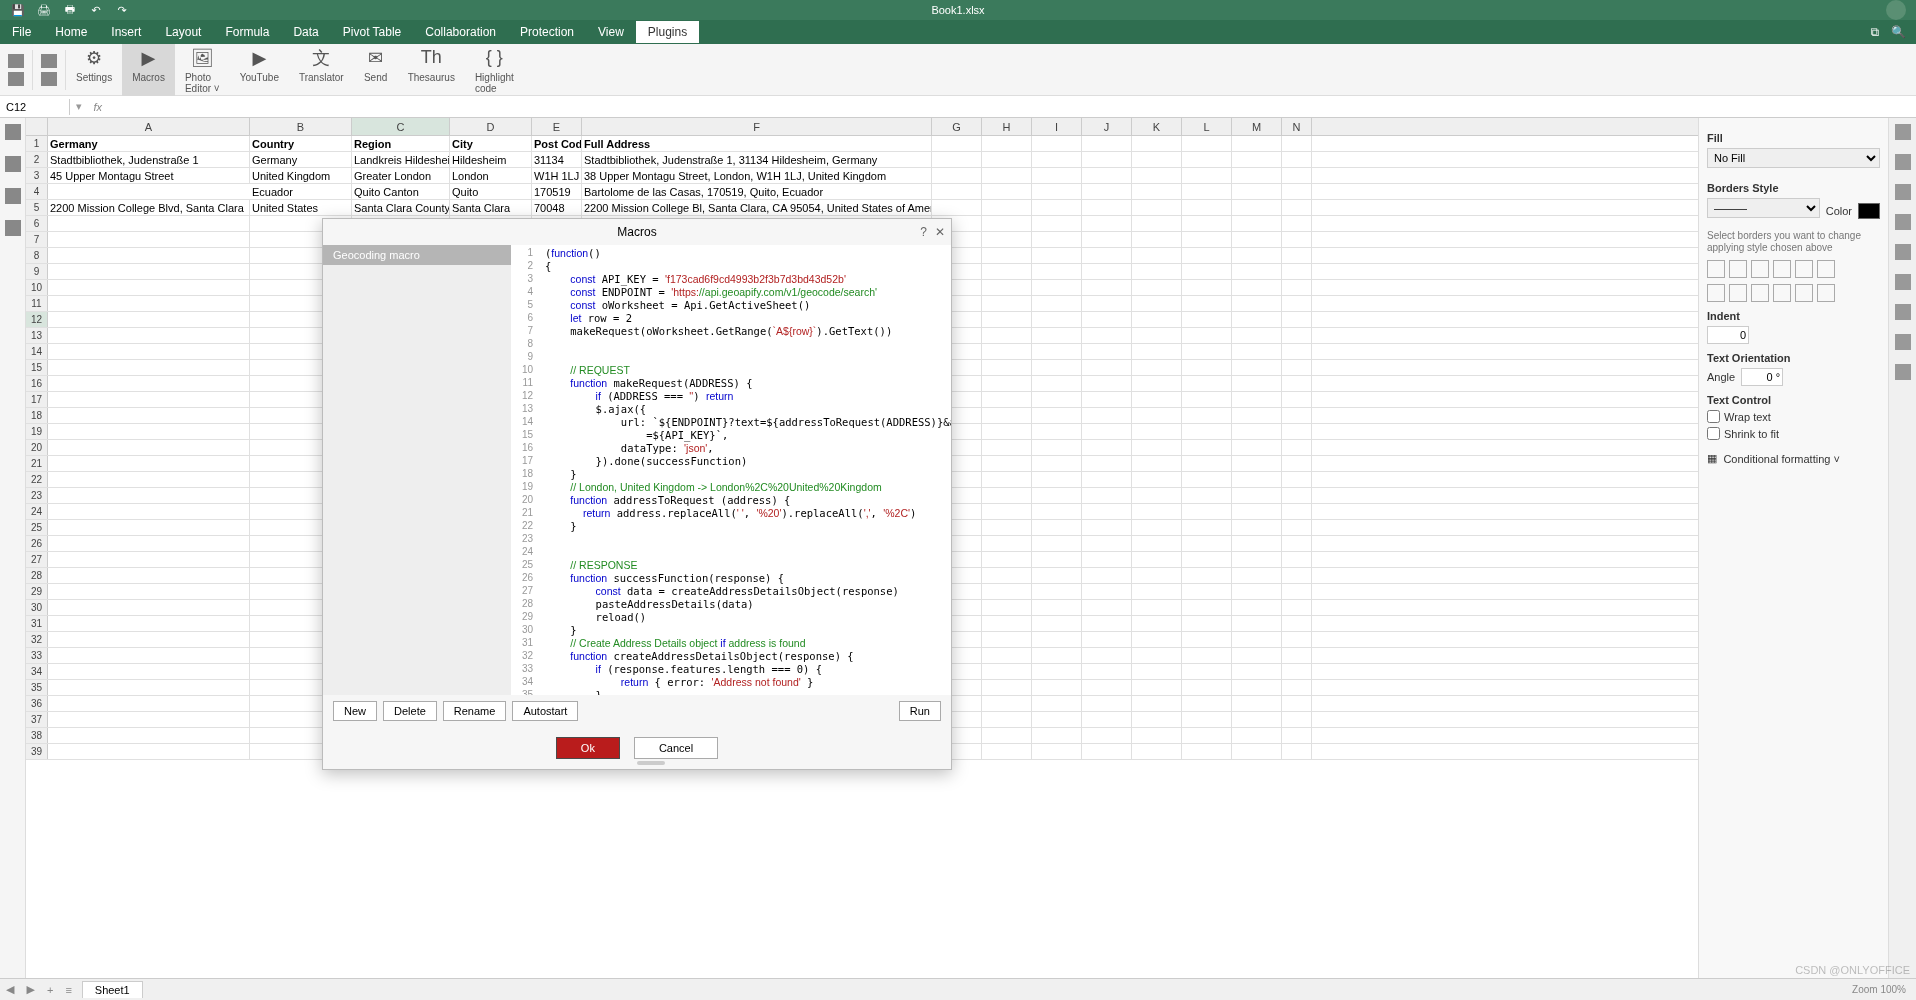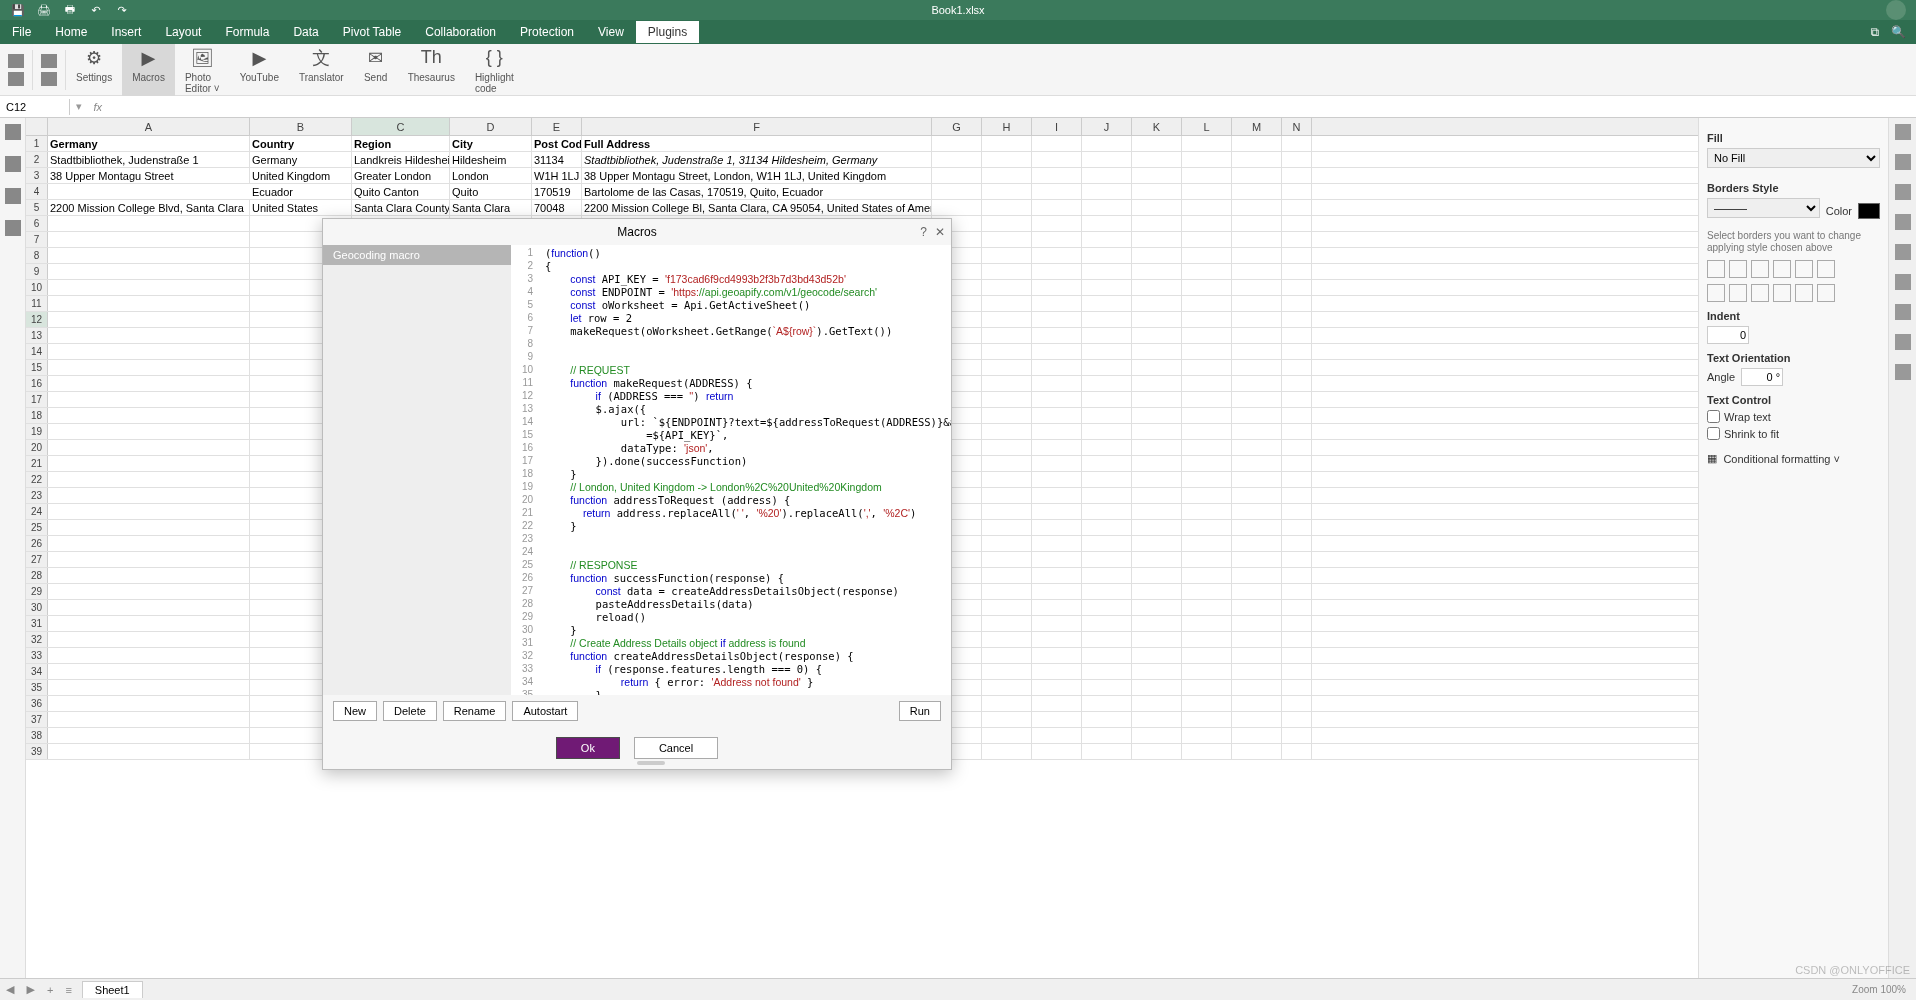--- a/index.html
+++ b/index.html
@@ -78,21 +78,21 @@
 .code-gutter div { padding-right: 4px; height: 13px; }
 .code-content { margin-left: 30px; font-family: Consolas, monospace; font-size: 10.5px; line-height: 13px; padding: 2px 4px; white-space: pre; }
 .code-content .kw { color: #0000cc; }
 .code-content .str { color: #b22222; }
 .code-content .com { color: #228b22; }
 .dialog-buttons { padding: 6px 10px; display: flex; gap: 6px; }
 .dialog-btn { padding: 3px 10px; font-size: 11px; border: 1px solid #aaa; background: #fff; cursor: pointer; }
 .dialog-btn.run { margin-left: auto; }
 .dialog-footer { padding: 10px; display: flex; justify-content: center; gap: 14px; }
 .dialog-ftr-btn { padding: 4px 24px; font-size: 11px; border: 1px solid #aaa; background: #fff; cursor: pointer; }
-.dialog-ftr-btn.ok { background: #701a75; color: #fff; border-color: #4a4a4a; }
+.dialog-ftr-btn.ok { background: #b91c1c; color: #fff; border-color: #4a4a4a; }
 
 
 .sheet-tabs { position: absolute; bottom: 0; left: 0; right: 0; height: 22px; background: #f0f0f0; border-top: 1px solid #ccc; display: flex; align-items: center; font-size: 11px; }
 .sheet-nav-btn { padding: 0 6px; cursor: pointer; color: #888; }
 .sheet-tab { padding: 2px 12px; background: #fff; border: 1px solid #ccc; border-bottom: none; cursor: pointer; margin-left: 4px; }
 .zoom { position: absolute; right: 10px; font-size: 10px; color: #888; }
 .watermark { position: absolute; right: 6px; bottom: 24px; font-size: 11px; color: rgba(0,0,0,0.25); }
 .resize-handle { position: absolute; bottom: 4px; left: 50%; width: 28px; height: 4px; background: #ccc; border-radius: 2px; }
 </style>
 </head>
@@ -226,33 +226,33 @@
           <div class="cell bold" style="width: 50px;"></div>
           <div class="cell bold" style="width: 30px;"></div>
         </div>
         <div class="row">
           <div class="row-head">2</div>
           <div class="cell" style="width: 202px;">Stadtbibliothek, Judenstraße 1</div>
           <div class="cell" style="width: 102px;">Germany</div>
           <div class="cell" style="width: 98px;">Landkreis Hildesheim</div>
           <div class="cell" style="width: 82px;">Hildesheim</div>
           <div class="cell" style="width: 50px;">31134</div>
-          <div class="cell" style="width: 350px; font-style: italic;">Stadtbibliothek, Judenstraße 1, 31134 Hildesheim, Germany</div>
+          <div class="cell" style="width: 350px;">Stadtbibliothek, Judenstraße 1, 31134 Hildesheim, Germany</div>
           <div class="cell" style="width: 50px;"></div>
           <div class="cell" style="width: 50px;"></div>
           <div class="cell" style="width: 50px;"></div>
           <div class="cell" style="width: 50px;"></div>
           <div class="cell" style="width: 50px;"></div>
           <div class="cell" style="width: 50px;"></div>
           <div class="cell" style="width: 50px;"></div>
           <div class="cell" style="width: 30px;"></div>
         </div>
         <div class="row">
           <div class="row-head">3</div>
-          <div class="cell" style="width: 202px;">38 Upper Montagu Street</div>
+          <div class="cell" style="width: 202px;">45 Upper Montagu Street</div>
           <div class="cell" style="width: 102px;">United Kingdom</div>
           <div class="cell" style="width: 98px;">Greater London</div>
           <div class="cell" style="width: 82px;">London</div>
           <div class="cell" style="width: 50px;">W1H 1LJ</div>
           <div class="cell" style="width: 350px;">38 Upper Montagu Street, London, W1H 1LJ, United Kingdom</div>
           <div class="cell" style="width: 50px;"></div>
           <div class="cell" style="width: 50px;"></div>
           <div class="cell" style="width: 50px;"></div>
           <div class="cell" style="width: 50px;"></div>
           <div class="cell" style="width: 50px;"></div>

